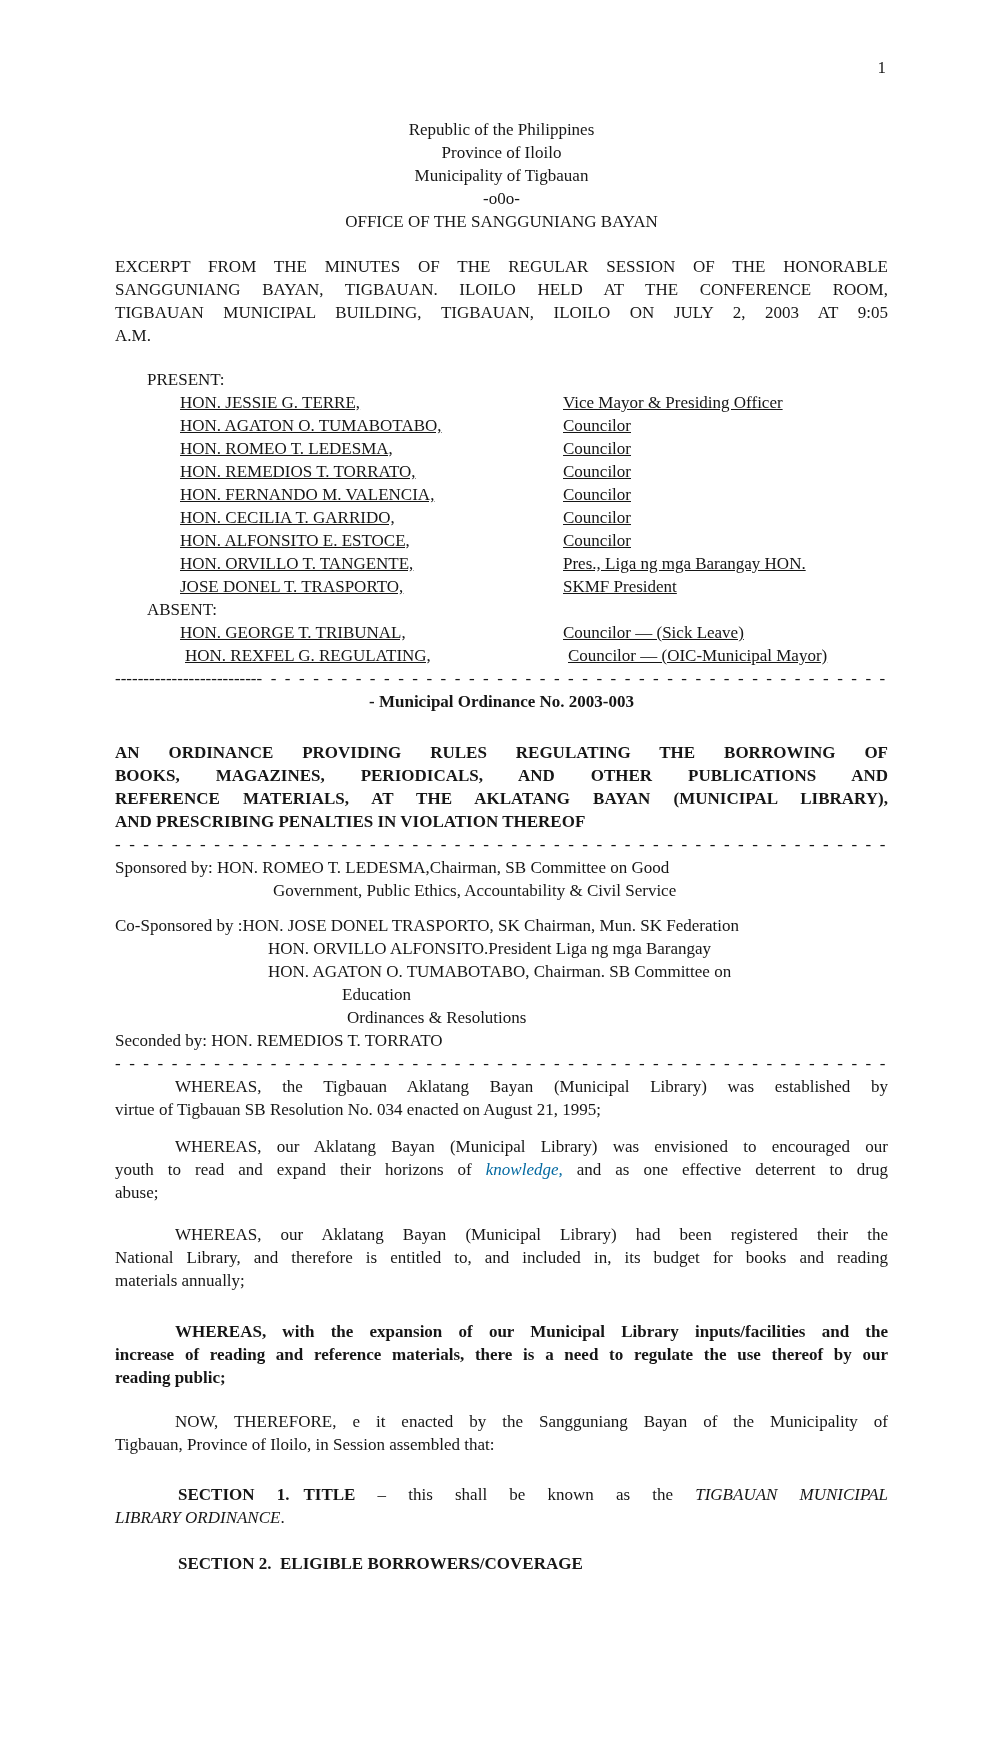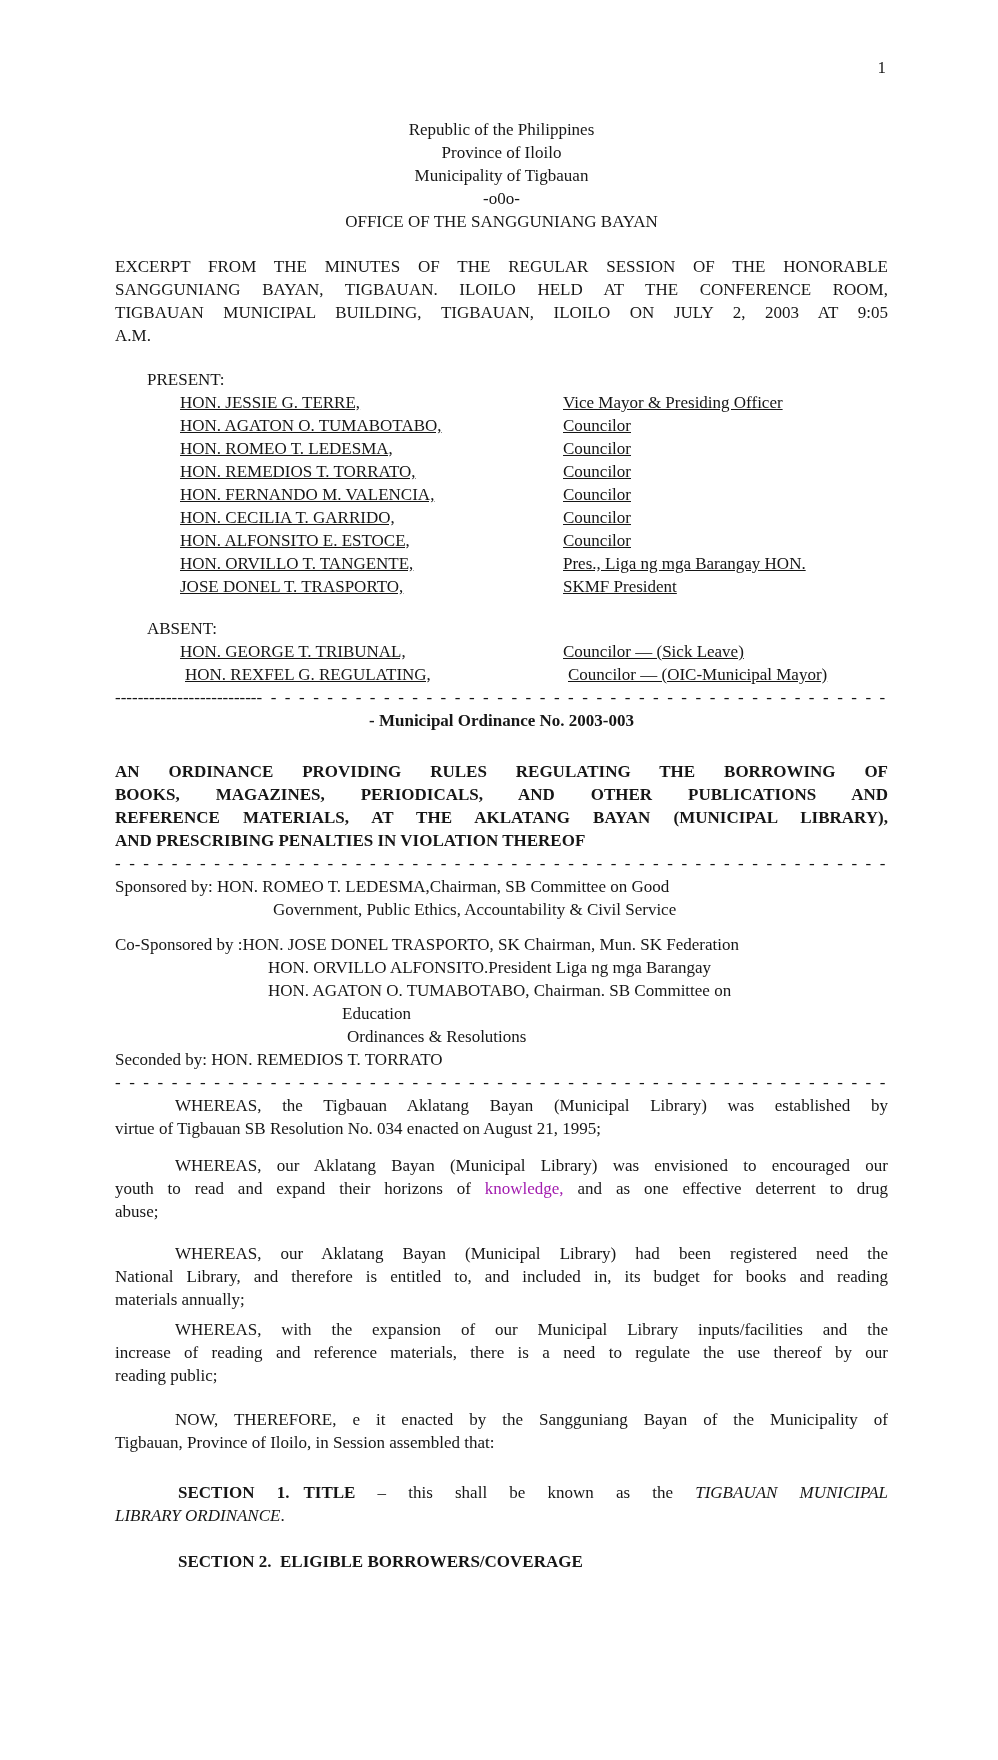--- a/index.html
+++ b/index.html
@@ -25,39 +25,39 @@
   .center{text-align:center;}
   .b{font-weight:bold;}
   .i{font-style:italic;}
   .ind60{padding-left:60px;}
   .ind63{padding-left:63px;}
   .sep{white-space:pre;overflow:hidden;height:23px;}
   .pre{white-space:pre;overflow:hidden;}
   .mt-header{margin-top:118px;}
   .mt-excerpt{margin-top:22px;}
   .mt-present{margin-top:21px;}
-  .mt-absent{margin-top:19px;}
+  .mt-absent{}
   .mt-title{margin-top:28px;}
   .mt-cospon{margin-top:12px;}
   .mt-p2{margin-top:14px;}
   .mt-p3{margin-top:19px;}
-  .mt-p4{margin-top:7px;}
+  .mt-p4{margin-top:28px;font-weight:bold;}
   .mt-p5{margin-top:21px;}
   .mt-s1{margin-top:27px;}
   .mt-s2{margin-top:23px;}
   .label-ind{margin-left:32px;}
   .rows-ind{margin-left:65px;text-decoration:underline;}
   .row{display:flex;height:23px;}
   .row .name{width:383px;flex:none;}
   .row.shift{margin-left:5px;}
   .spon-ind{padding-left:158px;}
   .cospon-ind{padding-left:153px;}
   .cospon-ind2{padding-left:227px;}
   .cospon-ind3{padding-left:232px;}
-  .muted{color:#a21caf;}
+  .muted{color:#0369a1;font-style:italic;}
   .gap{display:inline-block;width:14px;}
 </style>
 </head>
 <body>
 
 <div class="page">
 
   <div class="pageno">1</div>
 
   <div class="content">
@@ -163,21 +163,21 @@
       <div class="line">virtue of Tigbauan SB Resolution No. 034 enacted on August 21, 1995;</div>
     </div>
 
     <div class="mt-p2">
       <div class="line j ind60">WHEREAS, our Aklatang Bayan (Municipal Library) was envisioned to encouraged our</div>
       <div class="line j"><span>youth to read and expand their horizons of </span><span class="muted">knowledge,</span><span> and as one effective deterrent to drug</span></div>
       <div class="line">abuse;</div>
     </div>
 
     <div class="mt-p3">
-      <div class="line j ind60">WHEREAS, our Aklatang Bayan (Municipal Library) had been registered need the</div>
+      <div class="line j ind60">WHEREAS, our Aklatang Bayan (Municipal Library) had been registered their the</div>
       <div class="line j">National Library, and therefore is entitled to, and included in, its budget for books and reading</div>
       <div class="line">materials annually;</div>
     </div>
 
     <div class="mt-p4">
       <div class="line j ind60">WHEREAS, with the expansion of our Municipal Library inputs/facilities and the</div>
       <div class="line j">increase of reading and reference materials, there is a need to regulate the use thereof by our</div>
       <div class="line">reading public;</div>
     </div>
 

